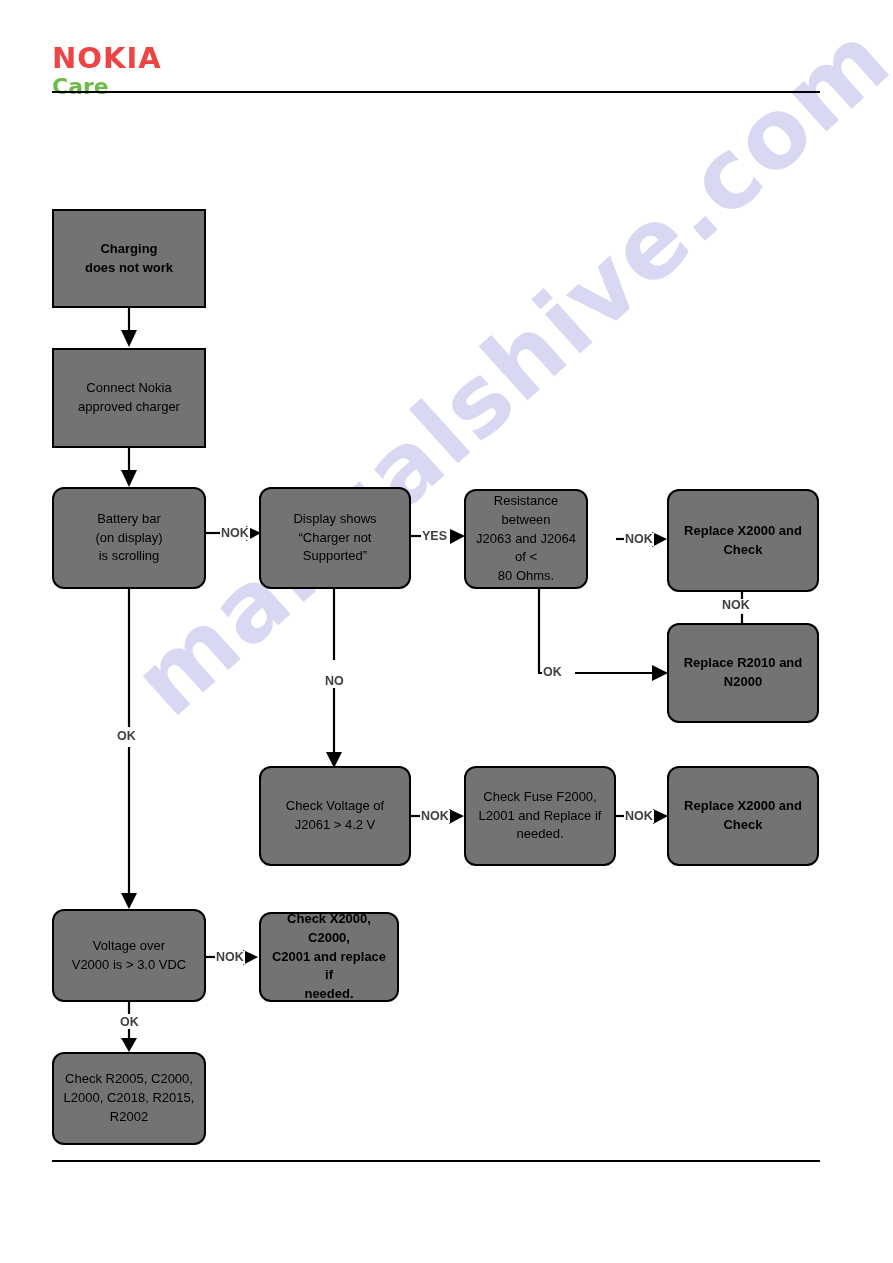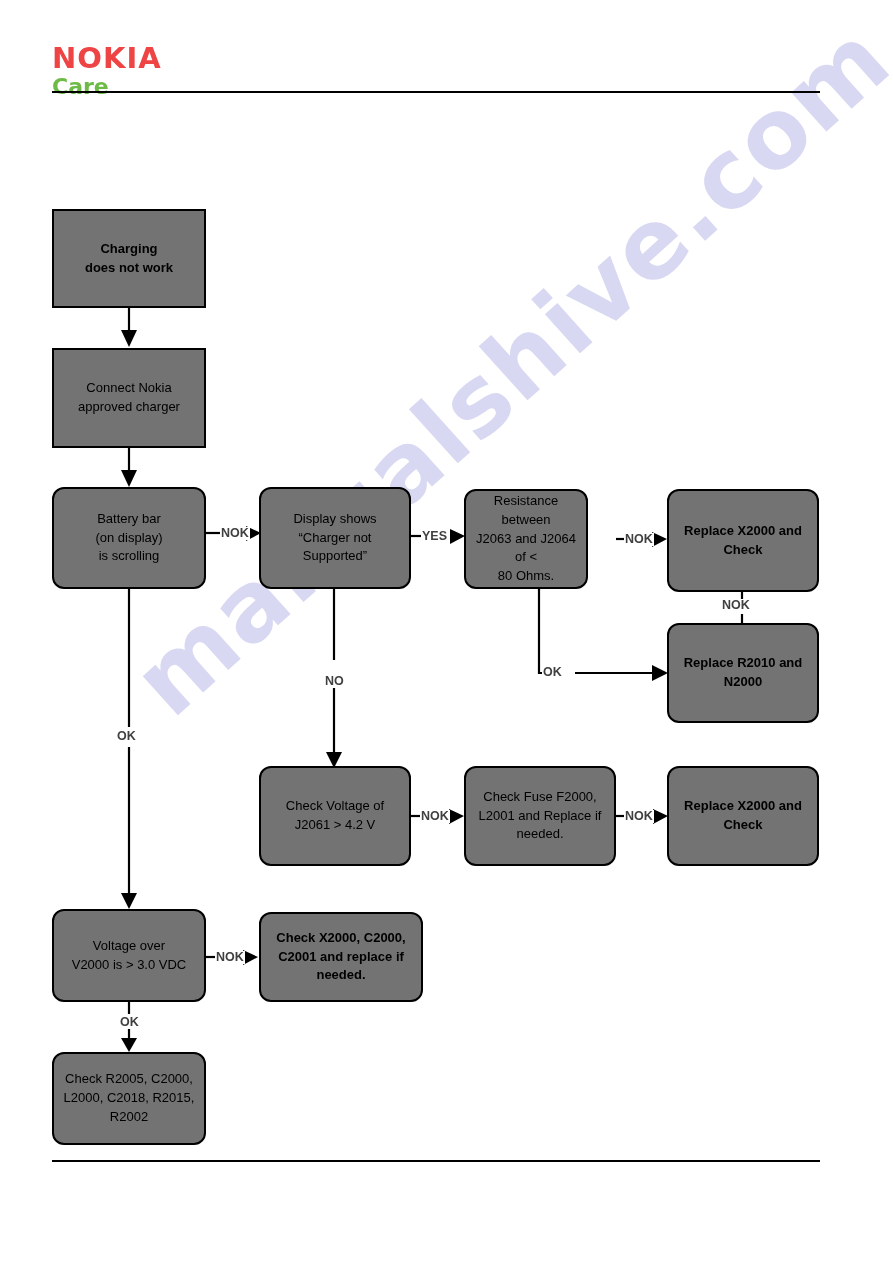--- a/index.html
+++ b/index.html
@@ -265,21 +265,21 @@
     <div class="node rounded bold" style="left:667px; top:766px; width:152px; height:100px;">
       <span class="txt">Replace X2000 and
 Check</span>
     </div>
 
     <div class="node rounded" style="left:52px; top:909px; width:154px; height:93px;text-align:center;">
       <span class="txt">Voltage over
 V2000 is &gt; 3.0 VDC</span>
     </div>
 
-    <div class="node rounded bold" style="left:259px; top:912px; width:164px; height:90px;">
+    <div class="node rounded bold" style="left:259px; top:912px; width:140px; height:90px;">
       <span class="txt">Check X2000, C2000,
 C2001 and replace if
 needed.</span>
     </div>
 
     <div class="node rounded" style="left:52px; top:1052px; width:154px; height:93px;">
       <span class="txt">Check R2005, C2000,
 L2000, C2018, R2015,
 R2002</span>
     </div>

